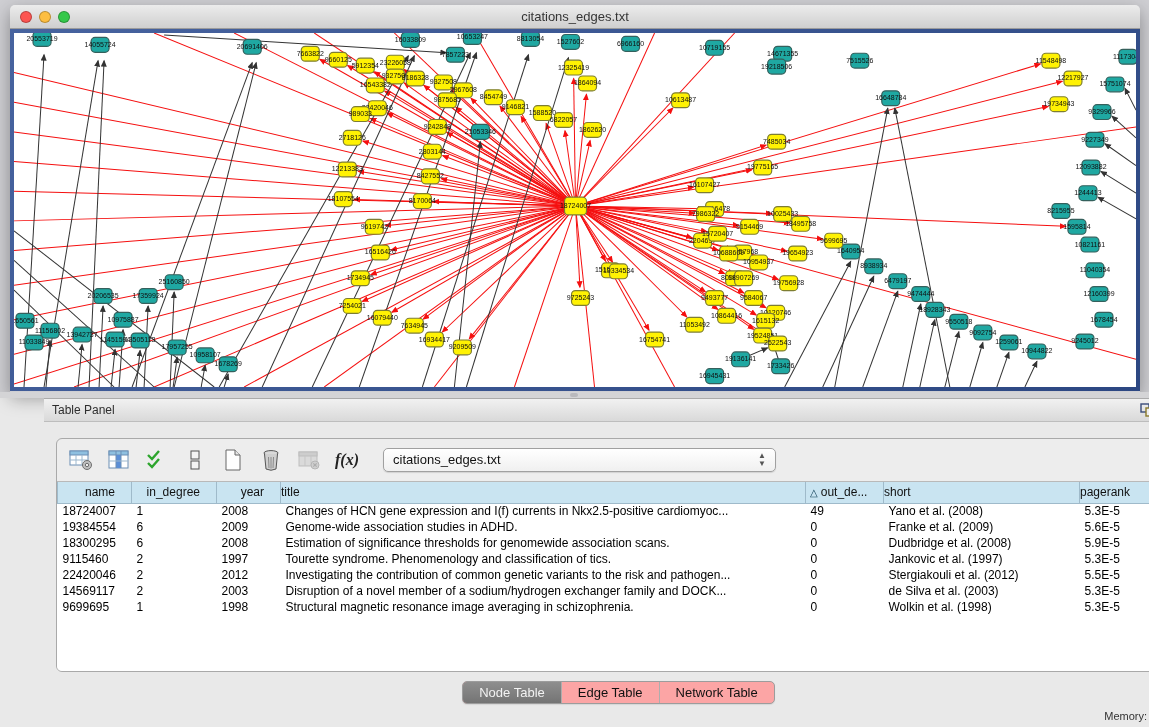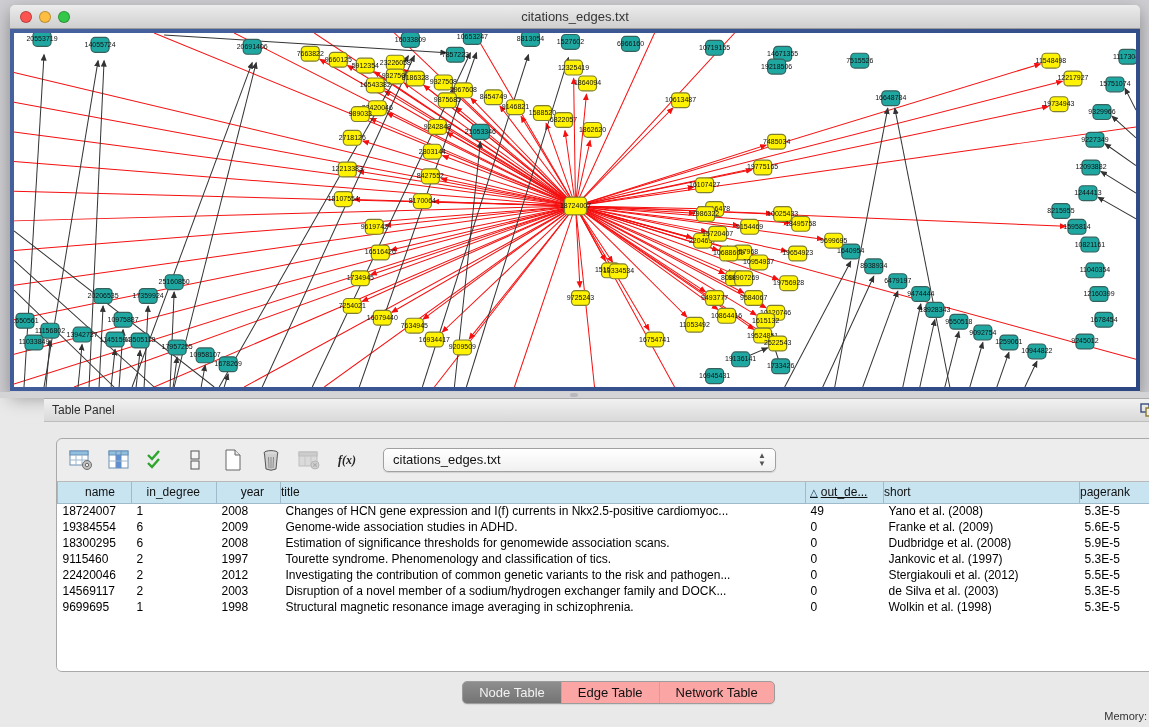--- a/index.html
+++ b/index.html
@@ -34,34 +34,34 @@
   .panel-title { font-size:12px; color:#2E2E2E; line-height:23px; padding-left:8px; }
   .hdr-icons { position:absolute; right:10px; top:3px; display:flex; gap:14px; align-items:center; }
   .float-ic svg { display:block; }
   .close-ic { font-size:15px; font-weight:bold; color:#111; line-height:16px; cursor:default; }
 
   .inner-panel { position:absolute; left:12px; top:40px; width:1125px; height:234px;
     border:1px solid #A9A9A9; border-radius:6px; background:#EDEDED; overflow:hidden; }
   .toolbar { height:42px; display:flex; align-items:center; gap:10px; padding-left:10px; }
   .tb-icon { width:28px; height:26px; display:flex; align-items:center; justify-content:center; }
   .tb-icon.disabled { opacity:.5; }
-  .fx { font-family:"Liberation Serif",serif; font-style:italic; font-weight:bold; font-size:12px; color:#222; }
+  .fx { font-family:"Liberation Serif",serif; font-style:italic; font-weight:bold; font-size:16px; color:#222; }
   .combo { margin-left:12px; width:393px; height:24px; background:linear-gradient(#FFFFFF,#F0F0F0);
     border:1px solid #A0A0A0; border-radius:5px; position:relative; font-size:13px; color:#111;
     line-height:22px; padding-left:9px; box-shadow:0 1px 1px rgba(0,0,0,.12); }
   .combo .arrows { position:absolute; right:9px; top:3px; font-size:8px; color:#555; line-height:8px; text-align:center; }
 
   .table-wrap { position:absolute; left:0px; top:42px; width:1123px; height:191px; background:#FFFFFF;
     border-top:1px solid #B9B9B9; }
   table.data { border-collapse:collapse; table-layout:fixed; width:1108px; font-size:12px; }
   table.data th { background:#C9E4F1; border:1px solid #9FBACA; border-top:none; height:21px;
     font-weight:normal; color:#111; overflow:hidden; white-space:nowrap; }
   table.data th.h-right { text-align:right; padding-right:16px; }
   table.data th.h-center { text-align:left; }
-  table.data th.h-left { text-align:left; padding-left:4px;text-decoration:underline; }
+  table.data th.h-left { text-align:left; padding-left:4px; }
   table.data td { height:16px; padding-left:5px; color:#000; white-space:nowrap; overflow:hidden; }
   .sort-tri { font-size:10px; color:#0a3a52; margin-right:3px; }
   .vscroll { position:absolute; right:2px; top:24px; width:13px; height:165px; background:#F2F2F2;
     border-left:1px solid #D5D5D5; border-radius:6px; }
   .vscroll .thumb { position:absolute; left:2px; top:6px; width:9px; height:34px; background:#B9B9B9; border-radius:5px; }
 
   .tabs { position:absolute; left:0; top:283px; width:1149px; text-align:center; }
   .seg { display:inline-flex; border:1px solid #9C9C9C; border-radius:5px; overflow:hidden;
     background:#fca5a5; box-shadow:0 1px 1px rgba(0,0,0,.08); }
   .seg .tab { padding:3px 16px; font-size:13px; color:#111; border-right:1px solid #ADADAD; cursor:default; }

